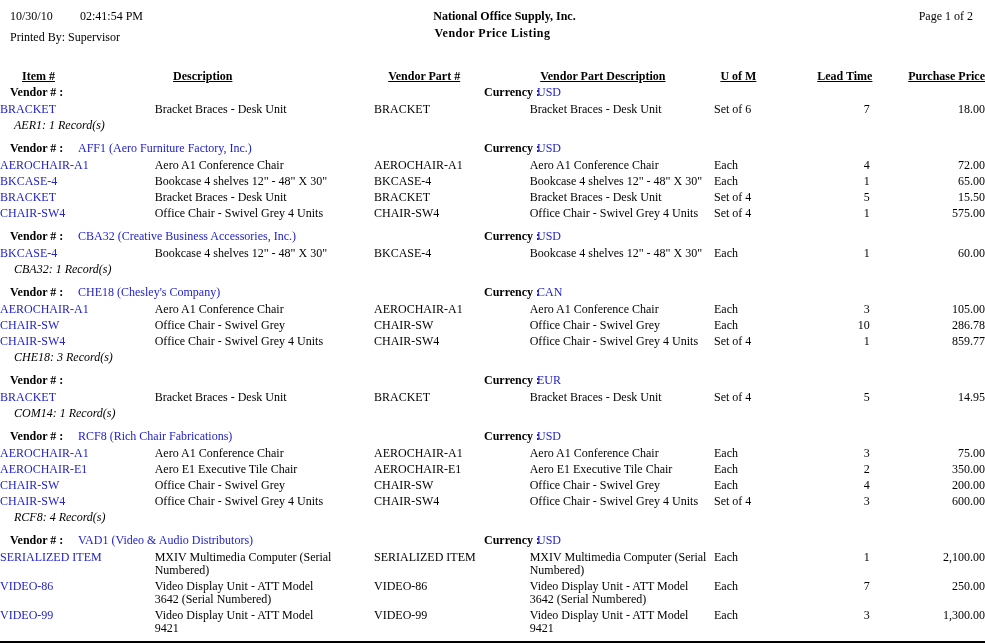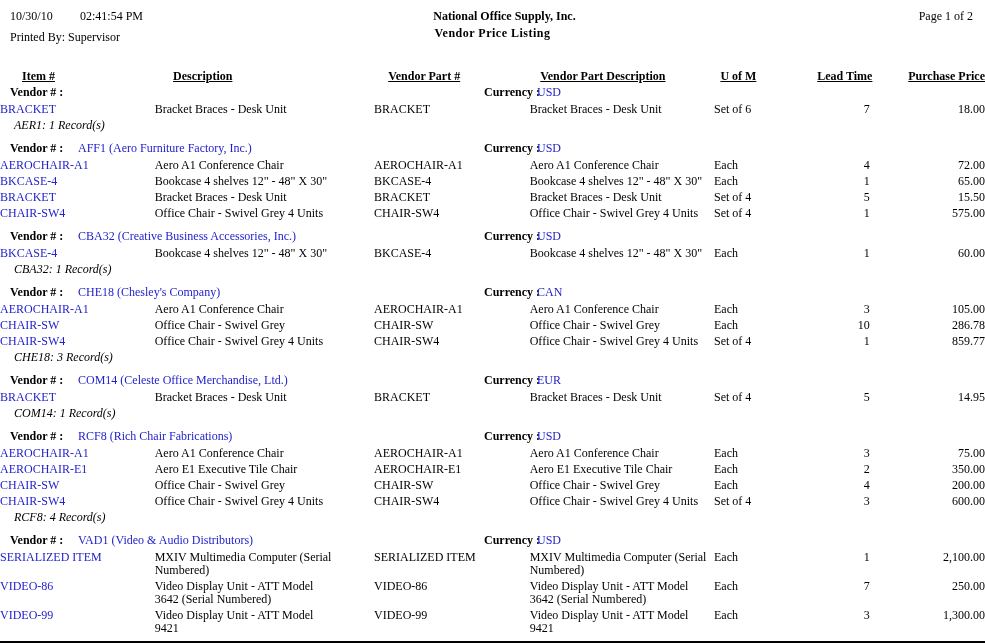--- a/index.html
+++ b/index.html
@@ -199,21 +199,20 @@
           <span class="c4">Office Chair - Swivel Grey 4 Units</span>
           <span class="c5">Set of 4</span>
           <span class="c6">1</span>
           <span class="c7">859.77</span>
         </div>
         <div class="group-footer">CHE18: 3 Record(s)</div>
       </div>
       <div class="group">
         <div class="vendor-row">
           <span class="vendor-label">Vendor # :</span>
-          <span class="vendor-link link">COM14 (Celeste Office Merchandise, Ltd.)</span>
           <span class="currency-label">Currency :</span>
           <span class="currency-value link">EUR</span>
         </div>
         <div class="item-row">
           <span class="c1 link">BRACKET</span>
           <span class="c2">Bracket Braces - Desk Unit</span>
           <span class="c3">BRACKET</span>
           <span class="c4">Bracket Braces - Desk Unit</span>
           <span class="c5">Set of 4</span>
           <span class="c6">5</span>

